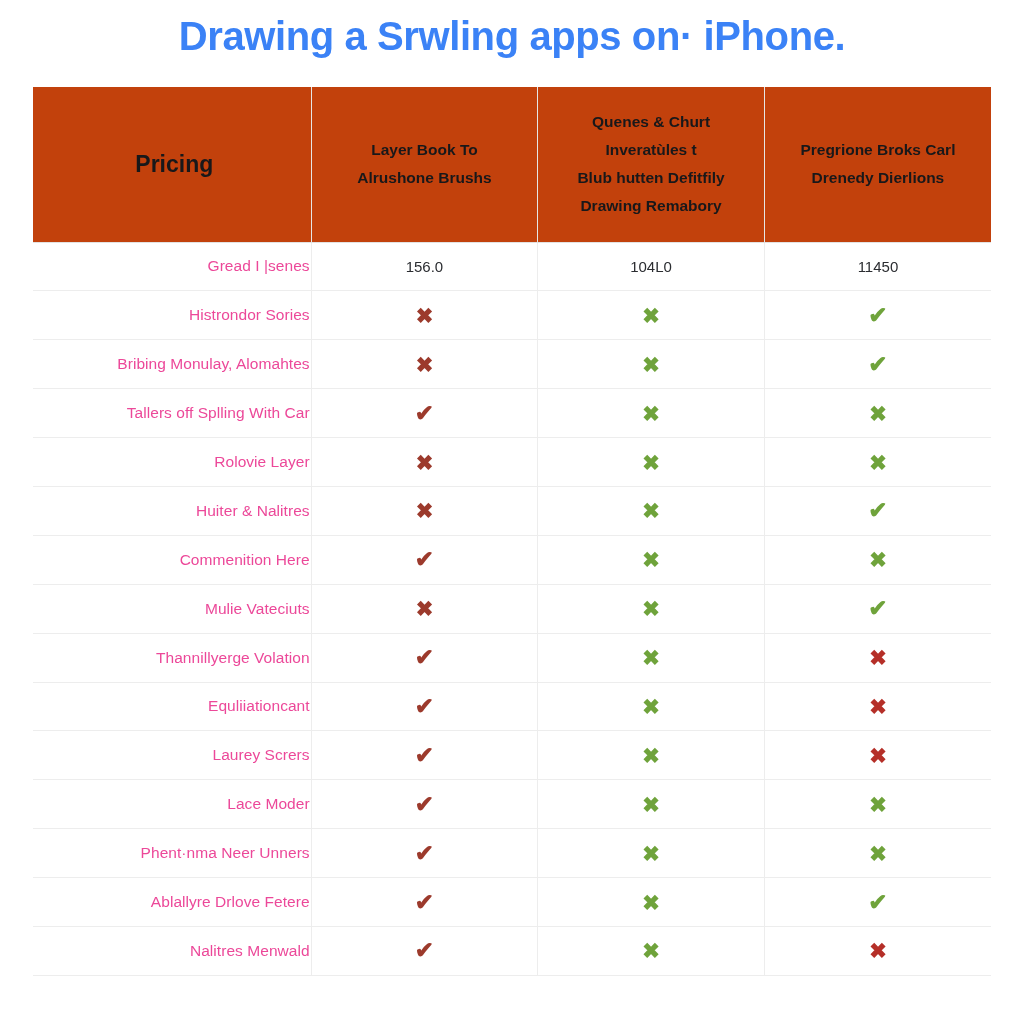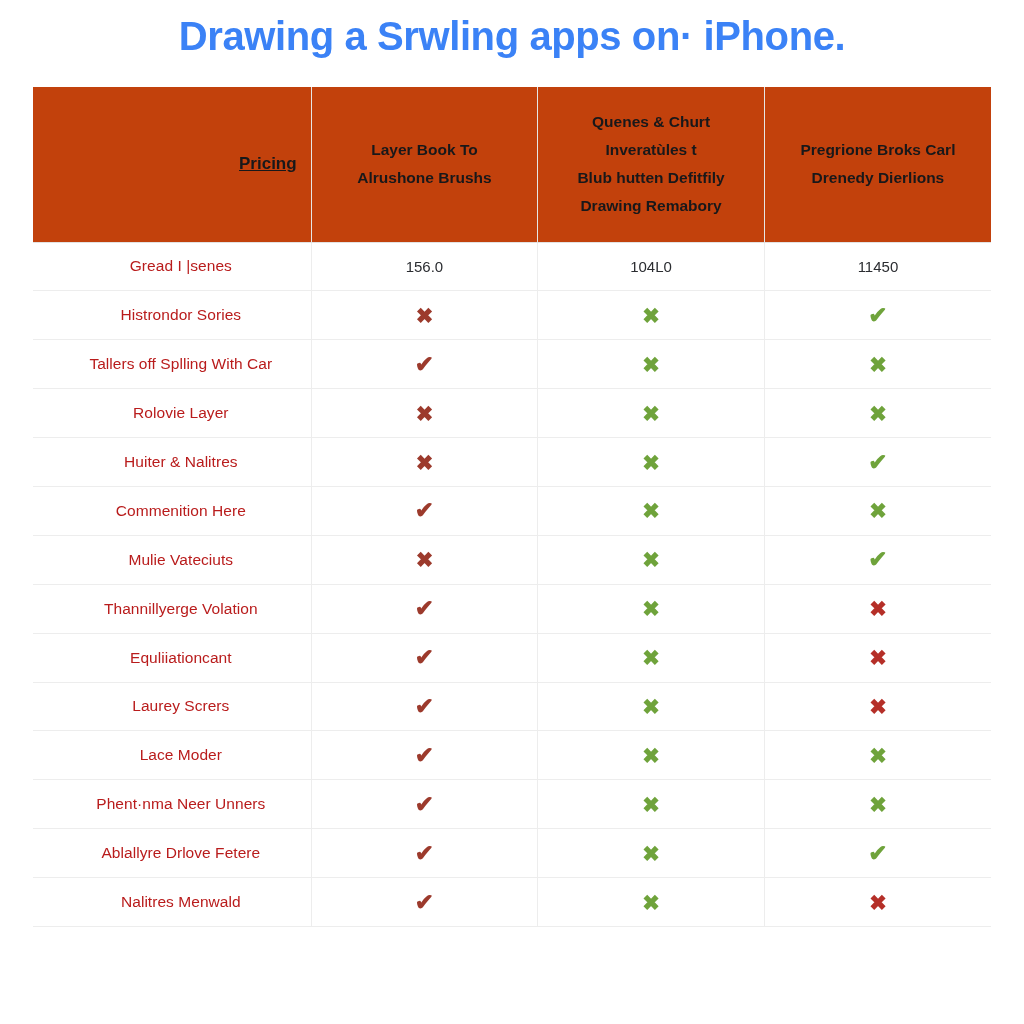--- a/index.html
+++ b/index.html
@@ -68,24 +68,23 @@
     font-size: 15.5px;
     font-weight: 700;
     color: #18181a;
     line-height: 28px;
     border-right: 1px solid #e6e6e6;
     border-bottom: 1px solid #e2e2e2;
   }
   thead th:last-child { border-right: none; }
 
   th.feature-head {
-    text-align: right;
+    text-align: center;
     padding-left: 19px;
-    font-size: 17px;
-    text-decoration: underline;
+    font-size: 23px;
   }
 
   th.app-head {
     text-align: center;
   }
   th.app-head .hline { display: block; }
 
   
   tbody tr { height: 48.9px; }
 
@@ -95,23 +94,23 @@
     border-bottom: 1px solid #ededed;
     border-right: 1px solid #ededed;
     vertical-align: middle;
     font-size: 15.5px;
     color: #24262a;
     background: #ffffff;
   }
   tbody td:last-child { border-right: none; }
 
   td.feature-cell {
-    text-align: center;
+    text-align: right;
     padding-left: 19px;
-    color: #b91c1c;
+    color: #ec4899;
     letter-spacing: 0.05px;
   }
 
   td.val-cell {
     text-align: center;
     color: #2b2d31;
     font-size: 15px;
   }
 
   
@@ -170,20 +169,26 @@
             <td class="val-cell">104L0</td>
             <td class="val-cell">11450</td>
           </tr>
           <tr>
             <td class="feature-cell">Histrondor Sories</td>
             <td class="val-cell"><span class="mark cross mk-dark-red">✖</span></td>
             <td class="val-cell"><span class="mark cross mk-green">✖</span></td>
             <td class="val-cell"><span class="mark check mk-green">✔</span></td>
           </tr>
           <tr>
+            <td class="feature-cell">Bribing Monulay, Alomahtes</td>
+            <td class="val-cell"><span class="mark cross mk-dark-red">✖</span></td>
+            <td class="val-cell"><span class="mark cross mk-green">✖</span></td>
+            <td class="val-cell"><span class="mark check mk-green">✔</span></td>
+          </tr>
+          <tr>
             <td class="feature-cell">Tallers off Splling With Car</td>
             <td class="val-cell"><span class="mark check mk-dark-red">✔</span></td>
             <td class="val-cell"><span class="mark cross mk-green">✖</span></td>
             <td class="val-cell"><span class="mark cross mk-green">✖</span></td>
           </tr>
           <tr>
             <td class="feature-cell">Rolovie Layer</td>
             <td class="val-cell"><span class="mark cross mk-dark-red">✖</span></td>
             <td class="val-cell"><span class="mark cross mk-green">✖</span></td>
             <td class="val-cell"><span class="mark cross mk-green">✖</span></td>

